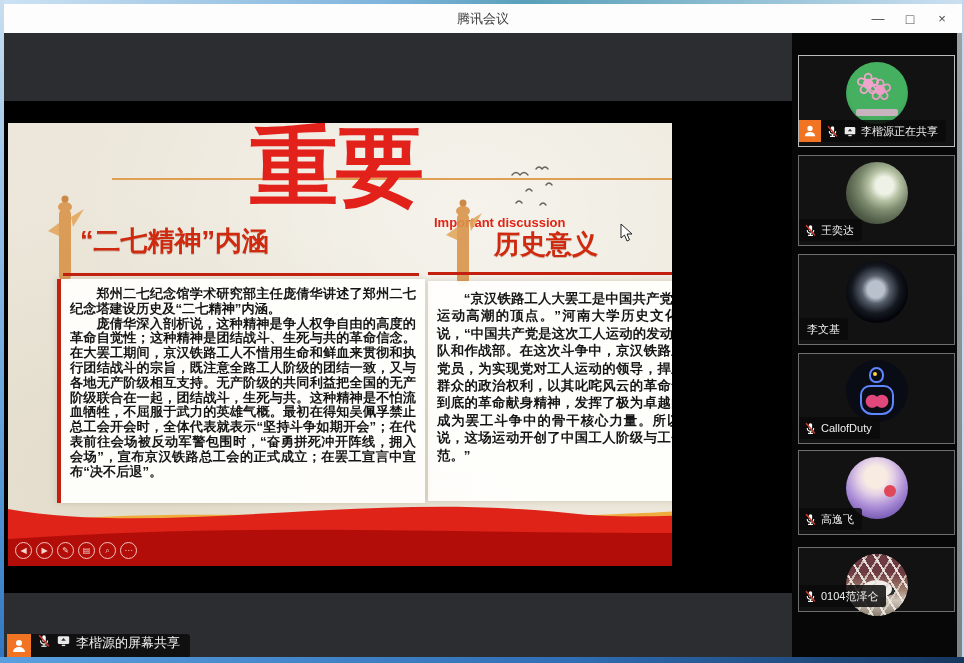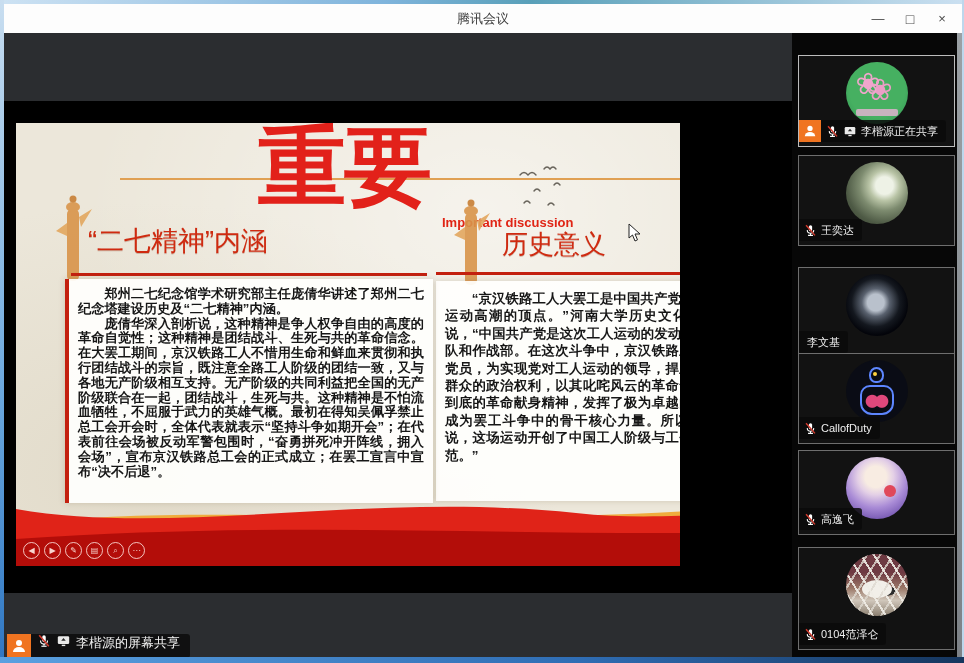--- a/index.html
+++ b/index.html
@@ -20,30 +20,30 @@
   .ctrl-max{font-size:14px;}
 
   
   .app{position:absolute;left:4px;top:33px;width:958px;height:624px;background:#070707;}
   .share-area{position:absolute;left:0;top:0;width:788px;height:624px;background:#2b2d30;}
   .share-screen{position:absolute;left:0;top:68px;width:788px;height:492px;background:#000;}
 
   
   .slide{position:absolute;left:4px;top:22px;width:664px;height:443px;background:#ece7da;overflow:hidden;
          background-image:radial-gradient(ellipse at 70% 20%, rgba(255,255,255,.5), rgba(0,0,0,0) 60%),
-                          radial-gradient(ellipse at 20% 80%, rgba(205,195,170,.35), rgba(0,0,0,0) 55%);margin-left:8px;}
+                          radial-gradient(ellipse at 20% 80%, rgba(205,195,170,.35), rgba(0,0,0,0) 55%);}
   .gold-line{position:absolute;left:104px;top:55px;width:672px;height:2px;background:#e0a053;}
   .t-main{position:absolute;left:242px;top:0px;font-size:88px;line-height:1;font-weight:bold;color:#e2211a;letter-spacing:-2px;}
   .t-sub{position:absolute;left:424px;top:28px;font-size:58px;line-height:1;font-weight:bold;color:#e2211a;}
   .t-en{position:absolute;left:426px;top:92px;font-size:13px;font-weight:bold;color:#e02414;}
   .birds{position:absolute;left:498px;top:42px;opacity:.75;}
   .monument{position:absolute;opacity:.9;}
   .mon-left{left:38px;top:68px;}
   .mon-right{left:436px;top:72px;}
-  .col-head{position:absolute;font-weight:normal;color:#cf2a10;text-shadow:0 1px 0 rgba(120,30,0,.25);text-align:center;}
+  .col-head{position:absolute;font-weight:bold;color:#cf2a10;text-shadow:0 1px 0 rgba(120,30,0,.25);text-align:center;}
   .head-left{left:72px;top:100px;font-size:27px;}
   .head-right{left:486px;top:104px;font-size:26px;}
   .underline{position:absolute;height:3px;background:#c3200f;}
   .ul-left{left:55px;top:150px;width:356px;}
   .ul-right{left:420px;top:149px;width:306px;}
   .textbox{position:absolute;background:rgba(255,255,253,.93);box-shadow:0 0 6px rgba(120,100,70,.25);}
   .box-left{left:49px;top:156px;width:364px;height:224px;border-left:4px solid #c3200f;}
   .box-right{left:420px;top:158px;width:362px;height:220px;}
   .textbox .inner{padding:8px 9px 0 9px;font-size:13.2px;font-weight:bold;color:#161616;line-height:14.8px;text-align:justify;}
   .box-right .inner{font-size:13.4px;line-height:17.4px;padding-top:9px;}
@@ -255,21 +255,21 @@
                   <line x1="8" y1="11.5" x2="8" y2="13.5" stroke="#fff" stroke-width="1.3"></line>
                   <line x1="5" y1="14" x2="11" y2="14" stroke="#fff" stroke-width="1.3"></line>
                   <line x1="2.5" y1="1.5" x2="13.5" y2="14" stroke="#d23b2e" stroke-width="1.8"></line>
                 </svg>
             </span>
             <span>王奕达</span>
           </div>
         </div>
       </div>
 
-      <div class="tile" style="top:234px;height:91px">
+      <div class="tile" style="top:221px;height:91px">
         <div class="avatar av3"></div>
         <div class="plabel">
           <div class="pbox noicon">
             <span>李文基</span>
           </div>
         </div>
       </div>
 
       <div class="tile" style="top:320px;height:91px">
         <div class="avatar av4">
@@ -306,21 +306,21 @@
                   <line x1="8" y1="11.5" x2="8" y2="13.5" stroke="#fff" stroke-width="1.3"></line>
                   <line x1="5" y1="14" x2="11" y2="14" stroke="#fff" stroke-width="1.3"></line>
                   <line x1="2.5" y1="1.5" x2="13.5" y2="14" stroke="#d23b2e" stroke-width="1.8"></line>
                 </svg>
             </span>
             <span>高逸飞</span>
           </div>
         </div>
       </div>
 
-      <div class="tile" style="top:514px;height:103px">
+      <div class="tile" style="top:514px;height:65px">
         <div class="avatar av6">
             <span class="cat"></span>
             <span class="grid"></span>
           </div>
         <div class="plabel">
           <div class="pbox">
             <span>
               <svg width="13" height="13" viewBox="0 0 16 16">
                   <rect x="6" y="1.5" width="4" height="7.5" rx="2" fill="#fff"></rect>
                   <path d="M4 7.5a4 4 0 0 0 8 0" stroke="#fff" stroke-width="1.3" fill="none"></path>

